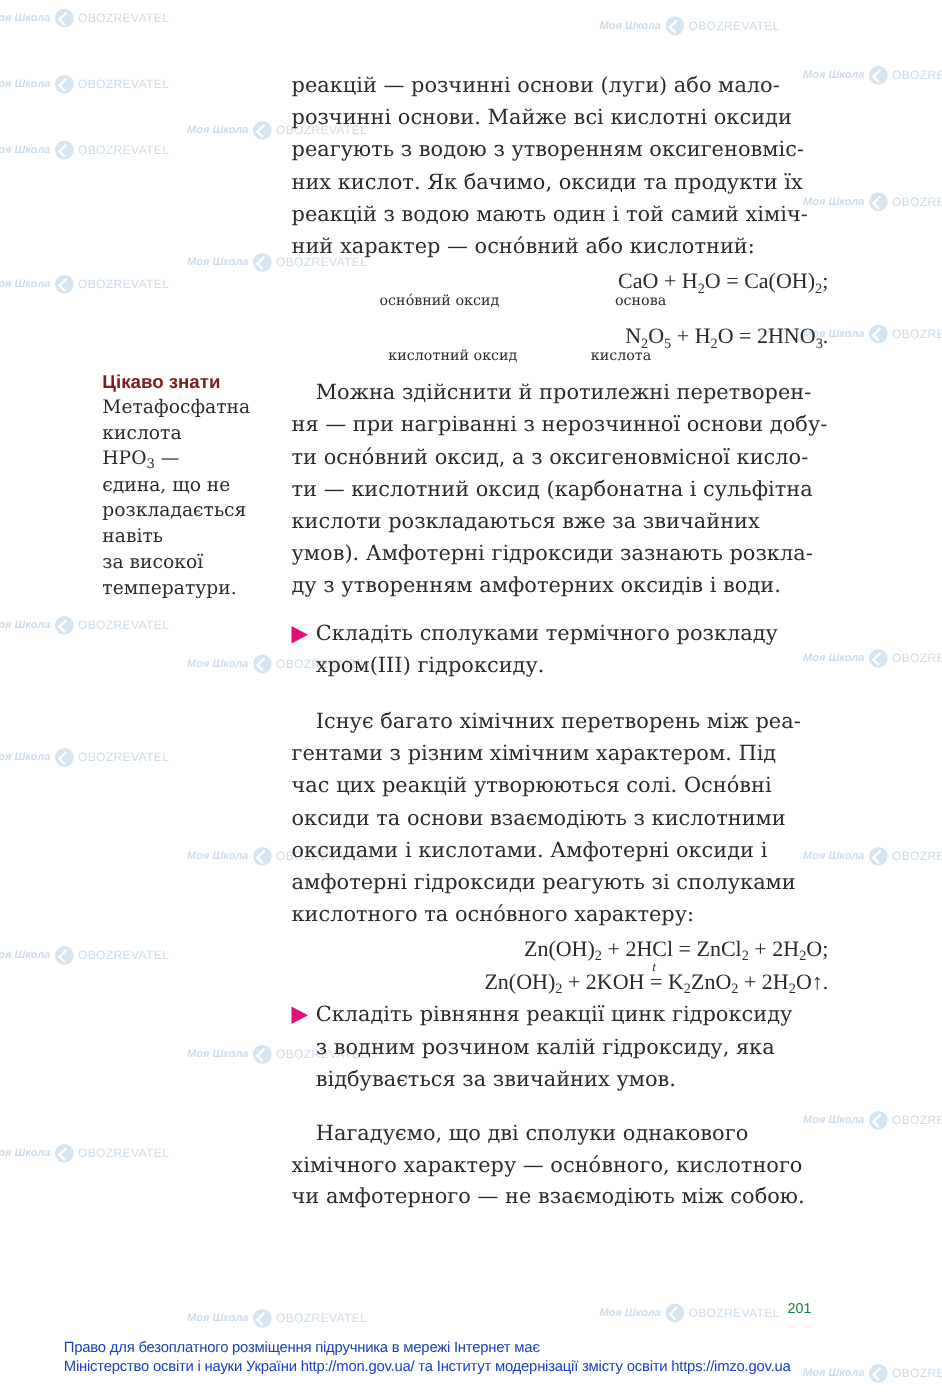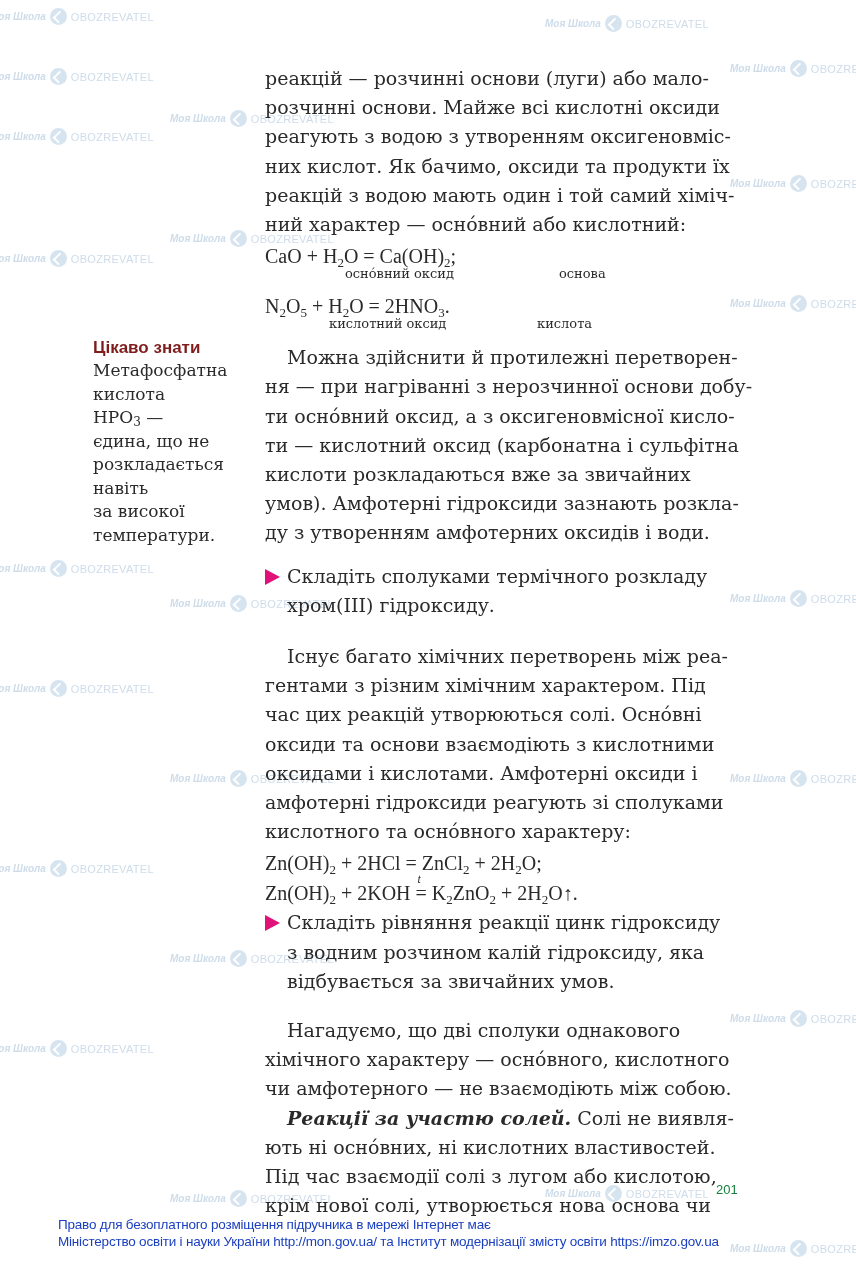--- a/index.html
+++ b/index.html
@@ -28,21 +28,21 @@
   .wm .wm-name { font-family: "Liberation Sans", sans-serif; font-size: 11px; letter-spacing: 0.3px; }
 
   .content { position: absolute; z-index: 1; }
   .main {
     left: 265px; top: 64px; width: 488px;
     font-size: 19px; line-height: 29.2px;
   }
   .main p { margin: 0; text-align: justify; }
   .main p.indent { text-indent: 22px; }
 
-  .eq-block { text-align: left; margin: 2px 0; }
+  .eq-block { text-align: right; margin: 2px 0; }
   .eq { font-family: "Liberation Serif", serif; font-size: 20px; line-height: 26px; }
   .eq sub { font-size: 13px; vertical-align: -4px; line-height: 0; }
   .eq-labels {
     position: relative; height: 16px; font-size: 13px; line-height: 14px;
     font-family: "DejaVu Serif", serif; color: #2a2a2a;
   }
   .eq-labels span { position: absolute; top: -2px; }
 
   .task {
     position: relative; padding-left: 22px; margin: 0;
@@ -229,21 +229,21 @@
     <div class="eq"><span>CaO + H</span><sub>2</sub><span>O = Ca(OH)</span><sub>2</sub><span>;</span></div>
     <div class="eq-labels">
       <span style="left:80px">оснóвний оксид</span>
       <span style="left:294px">основа</span>
     </div>
   </div>
 
   <div class="eq-block" style="margin-top:8px">
     <div class="eq"><span>N</span><sub>2</sub><span>O</span><sub>5</sub><span> + H</span><sub>2</sub><span>O = 2HNO</span><sub>3</sub><span>.</span></div>
     <div class="eq-labels">
-      <span style="left:64px">кислотний оксид</span>
+      <span style="left:88px">кислотний оксид</span>
       <span style="left:272px">кислота</span>
     </div>
   </div>
 
   <p class="indent" style="margin-top:8px;text-align:left">
     <span>Можна здійснити й протилежні перетворен-</span><br>
     <span>ня — при нагріванні з нерозчинної основи добу-</span><br>
     <span>ти оснóвний оксид, а з оксигеновмісної кисло-</span><br>
     <span>ти — кислотний оксид (карбонатна і сульфітна</span><br>
     <span>кислоти розкладаються вже за звичайних</span><br>
@@ -280,26 +280,20 @@
     <span>з водним розчином калій гідроксиду, яка</span><br>
     <span>відбувається за звичайних умов.</span>
   </div>
 
   <p class="indent" style="margin-top:20px;text-align:left">
     <span>Нагадуємо, що дві сполуки однакового</span><br>
     <span>хімічного характеру — оснóвного, кислотного</span><br>
     <span>чи амфотерного — не взаємодіють між собою.</span>
   </p>
 
-  <p class="indent" style="text-align:left">
-    <b><i>Реакції за участю солей.</i></b><span> Солі не виявля-</span><br>
-    <span>ють ні оснóвних, ні кислотних властивостей.</span><br>
-    <span>Під час взаємодії солі з лугом або кислотою,</span><br>
-    <span>крім нової солі, утворюється нова основа чи</span>
-  </p>
 </div>
 
 <div class="page-number">201</div>
 
 <div class="footer">
   <div>Право для безоплатного розміщення підручника в мережі Інтернет має</div>
   <div>Міністерство освіти і науки України http://mon.gov.ua/ та Інститут модернізації змісту освіти https://imzo.gov.ua</div>
 </div>
 
 </body></html>

